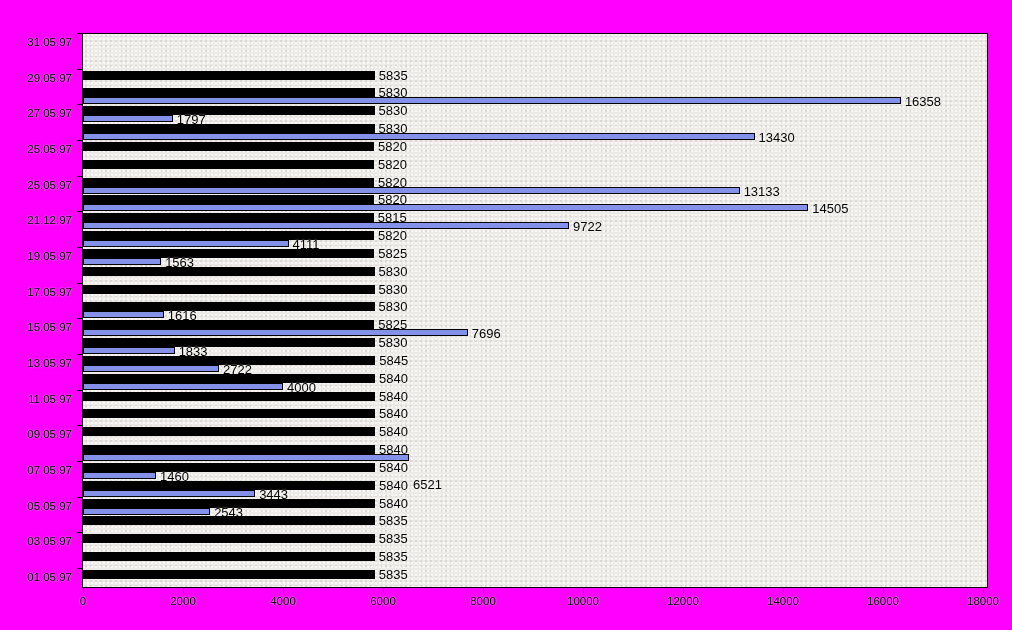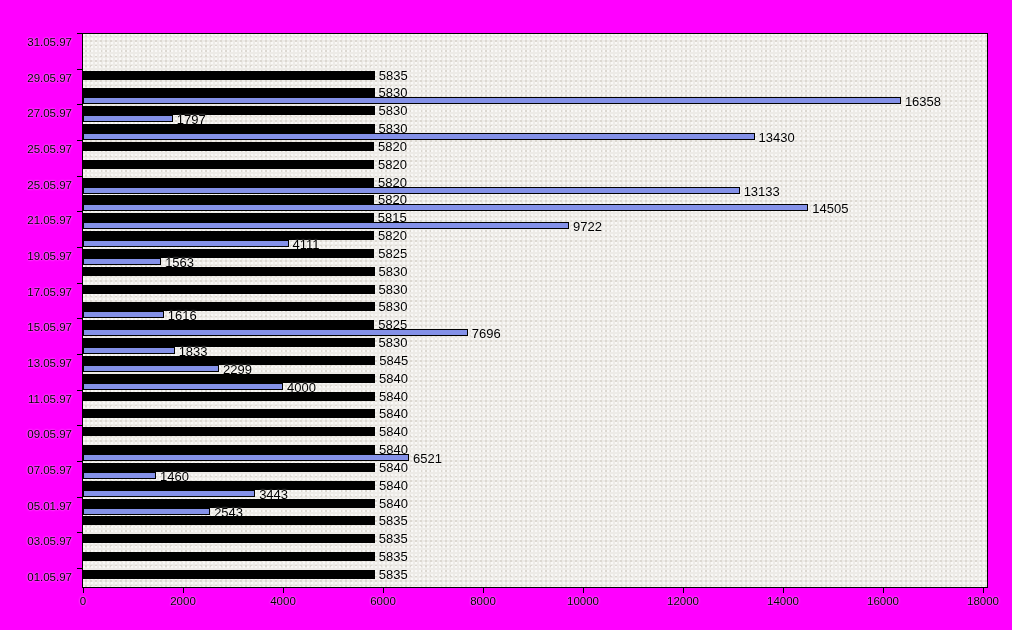--- a/index.html
+++ b/index.html
@@ -138,21 +138,21 @@
       <div class="row" style="height: 17.8387px;">
         <div class="bar bar-rate" style="width: 291.5px; background: rgb(0, 0, 0);"></div>
         <div class="val val-rate" style="left: 295.5px;">5830</div>
         <div class="bar bar-vol" style="width: 91.65px; background: rgb(132, 145, 232); border-color: rgb(0, 0, 0);"></div>
         <div class="val val-vol" style="left: 95.65px;">1833</div>
       </div>
       <div class="row" style="height: 17.8387px;">
         <div class="bar bar-rate" style="width: 292.25px; background: rgb(0, 0, 0);"></div>
         <div class="val val-rate" style="left: 296.25px;">5845</div>
         <div class="bar bar-vol" style="width: 136.1px; background: rgb(132, 145, 232); border-color: rgb(0, 0, 0);"></div>
-        <div class="val val-vol" style="left: 140.1px;">2299</div>
+        <div class="val val-vol" style="left: 140.1px;">2722</div>
       </div>
       <div class="row" style="height: 17.8387px;">
         <div class="bar bar-rate" style="width: 292px; background: rgb(0, 0, 0);"></div>
         <div class="val val-rate" style="left: 296px;">5840</div>
         <div class="bar bar-vol" style="width: 200px; background: rgb(132, 145, 232); border-color: rgb(0, 0, 0);"></div>
         <div class="val val-vol" style="left: 204px;">4000</div>
       </div>
       <div class="row" style="height: 17.8387px;">
         <div class="bar bar-rate" style="width: 292px; background: rgb(0, 0, 0);"></div>
         <div class="val val-rate" style="left: 296px;">5840</div>
@@ -162,21 +162,21 @@
         <div class="val val-rate" style="left: 296px;">5840</div>
       </div>
       <div class="row" style="height: 17.8387px;">
         <div class="bar bar-rate" style="width: 292px; background: rgb(0, 0, 0);"></div>
         <div class="val val-rate" style="left: 296px;">5840</div>
       </div>
       <div class="row" style="height: 17.8387px;">
         <div class="bar bar-rate" style="width: 292px; background: rgb(0, 0, 0);"></div>
         <div class="val val-rate" style="left: 296px;">5840</div>
         <div class="bar bar-vol" style="width: 326.05px; background: rgb(132, 145, 232); border-color: rgb(0, 0, 0);"></div>
-        <div class="val val-vol" style="left: 330.05px;">6521</div>
+        <div class="val val-vol" style="left: 330.05px; margin-top: 26px;">6521</div>
       </div>
       <div class="row" style="height: 17.8387px;">
         <div class="bar bar-rate" style="width: 292px; background: rgb(0, 0, 0);"></div>
         <div class="val val-rate" style="left: 296px;">5840</div>
         <div class="bar bar-vol" style="width: 73px; background: rgb(132, 145, 232); border-color: rgb(0, 0, 0);"></div>
         <div class="val val-vol" style="left: 77px;">1460</div>
       </div>
       <div class="row" style="height: 17.8387px;">
         <div class="bar bar-rate" style="width: 292px; background: rgb(0, 0, 0);"></div>
         <div class="val val-rate" style="left: 296px;">5840</div>
@@ -205,29 +205,29 @@
         <div class="bar bar-rate" style="width: 291.75px; background: rgb(0, 0, 0);"></div>
         <div class="val val-rate" style="left: 295.75px;">5835</div>
       </div>
     </div>
   <div class="ylabels">
       <div class="ylab" style="top: 8.91935px;">31.05.97</div>
       <div class="ylab" style="top: 44.5968px;">29.05.97</div>
       <div class="ylab" style="top: 80.2742px;">27.05.97</div>
       <div class="ylab" style="top: 115.952px;">25.05.97</div>
       <div class="ylab" style="top: 151.629px;">25.05.97</div>
-      <div class="ylab" style="top: 187.306px;">21.05.97</div>
+      <div class="ylab" style="top: 187.306px;">21.12.97</div>
       <div class="ylab" style="top: 222.984px;">19.05.97</div>
       <div class="ylab" style="top: 258.661px;">17.05.97</div>
       <div class="ylab" style="top: 294.339px;">15.05.97</div>
       <div class="ylab" style="top: 330.016px;">13.05.97</div>
       <div class="ylab" style="top: 365.694px;">11.05.97</div>
       <div class="ylab" style="top: 401.371px;">09.05.97</div>
       <div class="ylab" style="top: 437.048px;">07.05.97</div>
-      <div class="ylab" style="top: 472.726px;">05.01.97</div>
+      <div class="ylab" style="top: 472.726px;">05.05.97</div>
       <div class="ylab" style="top: 508.403px;">03.05.97</div>
       <div class="ylab" style="top: 544.081px;">01.05.97</div>
     </div>
 <div class="ytick" style="top: 33px;"></div>
     <div class="ytick" style="top: 68.6774px;"></div>
     <div class="ytick" style="top: 104.355px;"></div>
     <div class="ytick" style="top: 140.032px;"></div>
     <div class="ytick" style="top: 175.71px;"></div>
     <div class="ytick" style="top: 211.387px;"></div>
     <div class="ytick" style="top: 247.065px;"></div>

